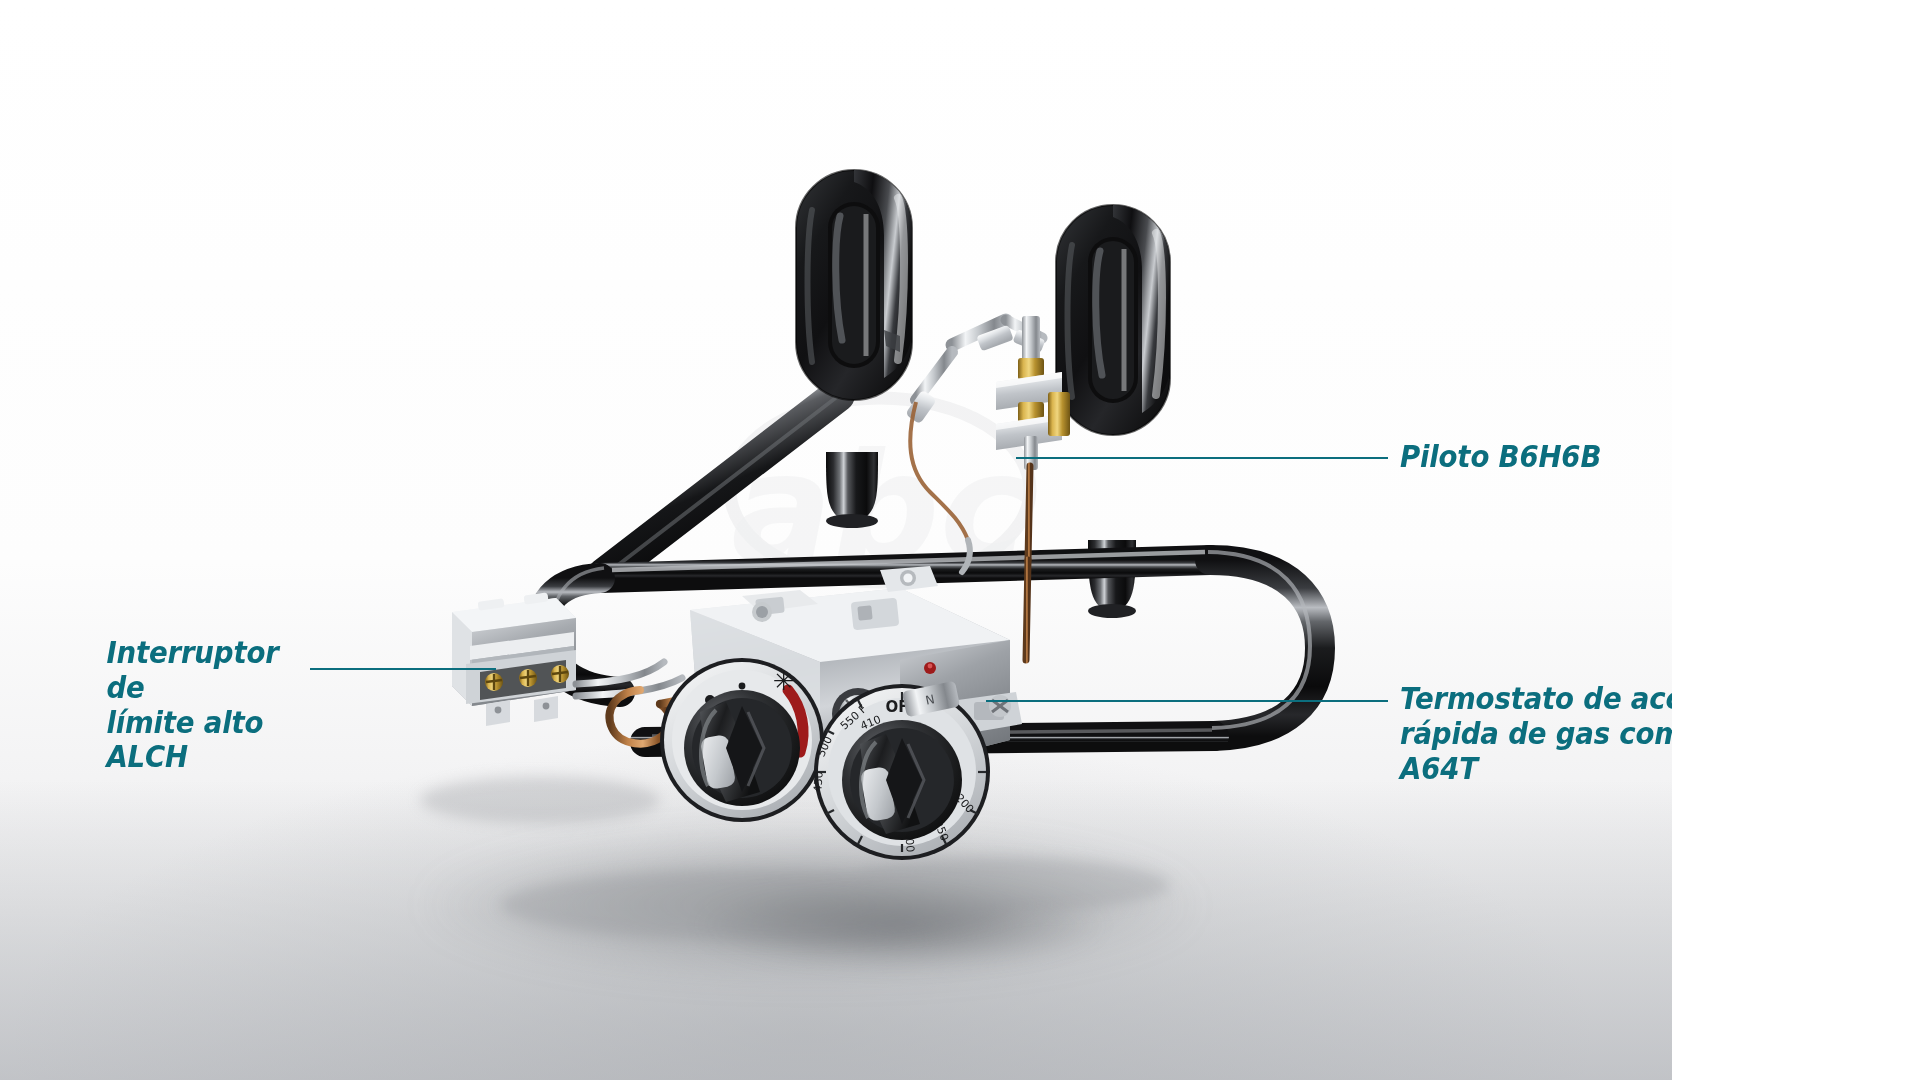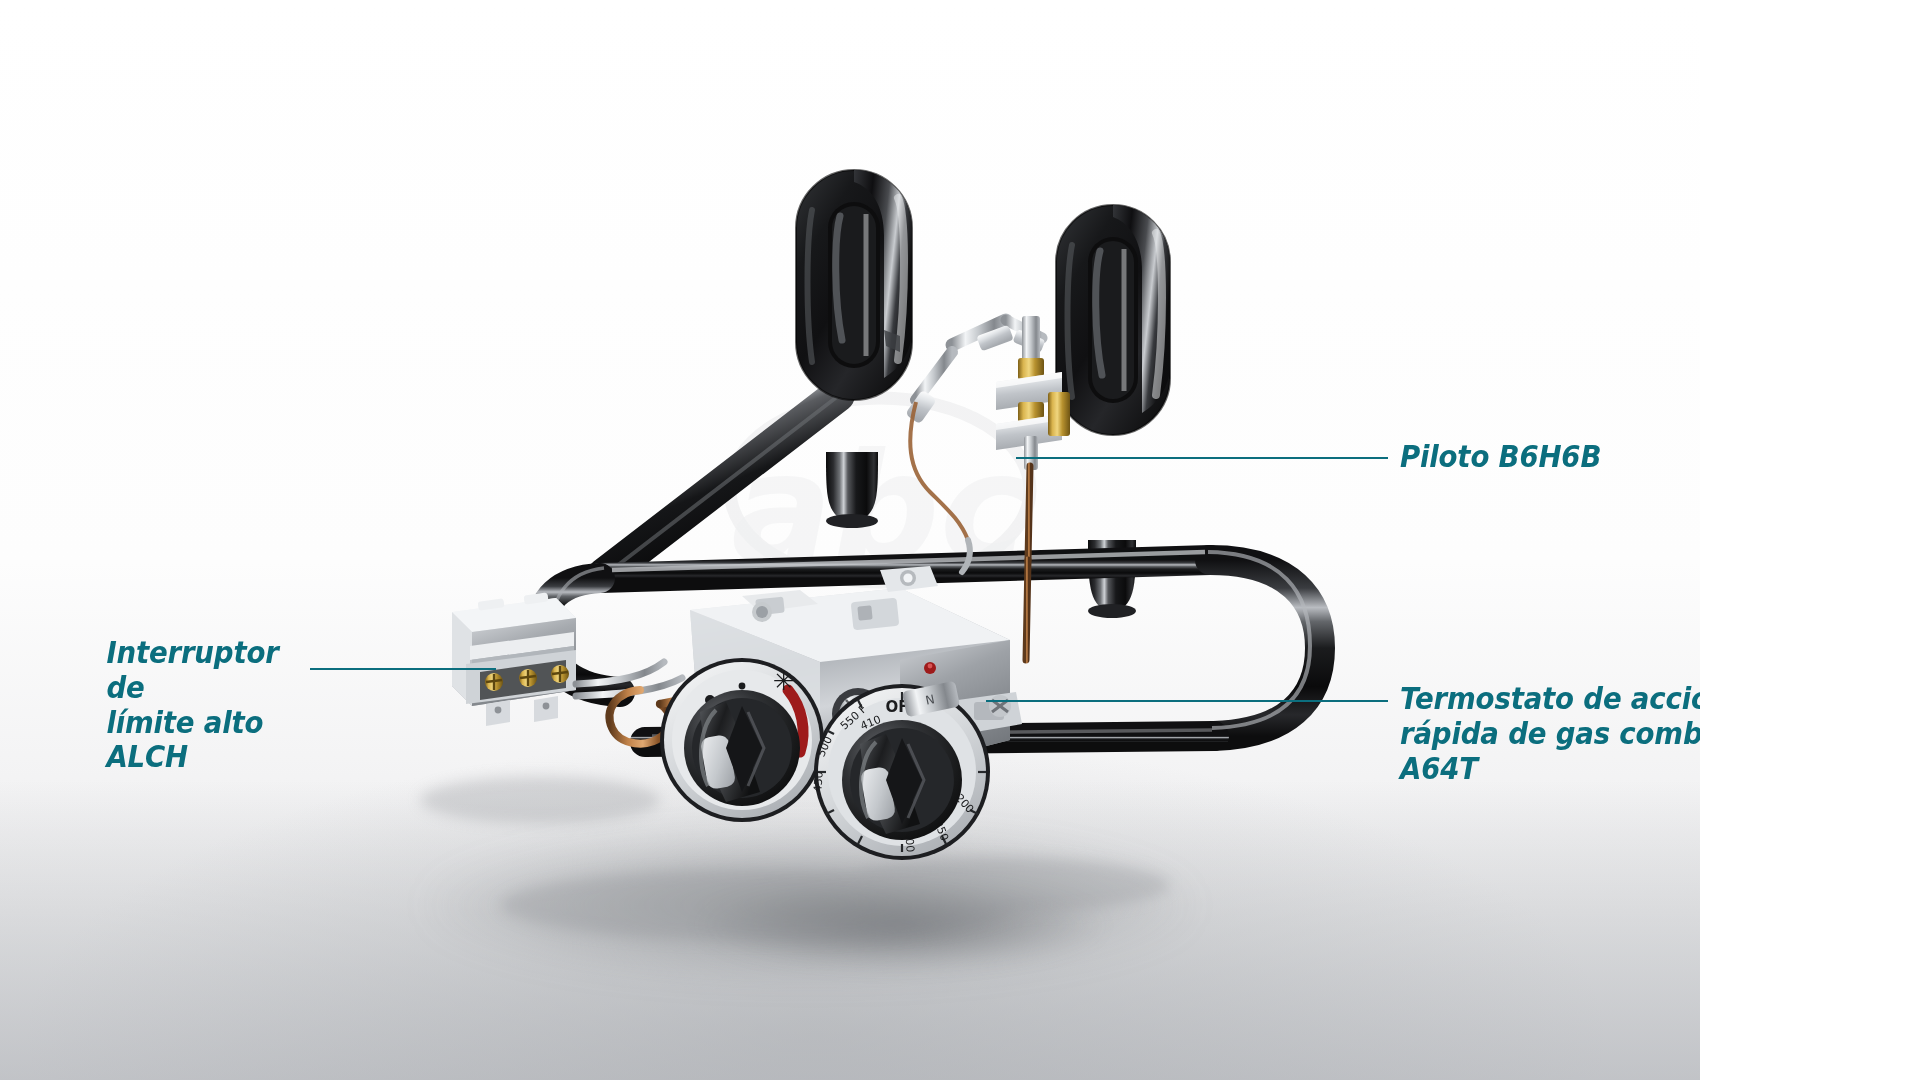--- a/index.html
+++ b/index.html
@@ -1,21 +1,21 @@
 <!DOCTYPE html>
 <html><head>
 <meta charset="utf-8">
 <style>
   html,body{margin:0;padding:0;}
   body{
     width:1920px;height:1080px;overflow:hidden;
     font-family:"DejaVu Sans",sans-serif;
     background:#ffffff;
   }
-  #stage{position:relative;width:1672px;height:1080px;overflow:hidden;padding-left:28px;}
+  #stage{position:relative;width:1672px;height:1080px;overflow:hidden;}
 
   
   .bg-base{position:absolute;inset:0;
     background:
       radial-gradient(ellipse 1100px 420px at 48% 96%, rgba(120,124,128,.30) 0%, rgba(140,144,148,.16) 42%, rgba(255,255,255,0) 72%),
       linear-gradient(180deg,#ffffff 0%,#fdfdfd 52%,#f3f3f4 72%,#ebebec 86%,#e4e4e6 100%);
   }
   .bg-floorshade{position:absolute;left:0;right:0;bottom:0;height:300px;
     background:linear-gradient(180deg,rgba(200,202,205,0) 0%,rgba(186,189,193,.45) 55%,rgba(172,175,180,.62) 100%);}
   .contact-shadow{position:absolute;left:430px;top:830px;width:760px;height:150px;

